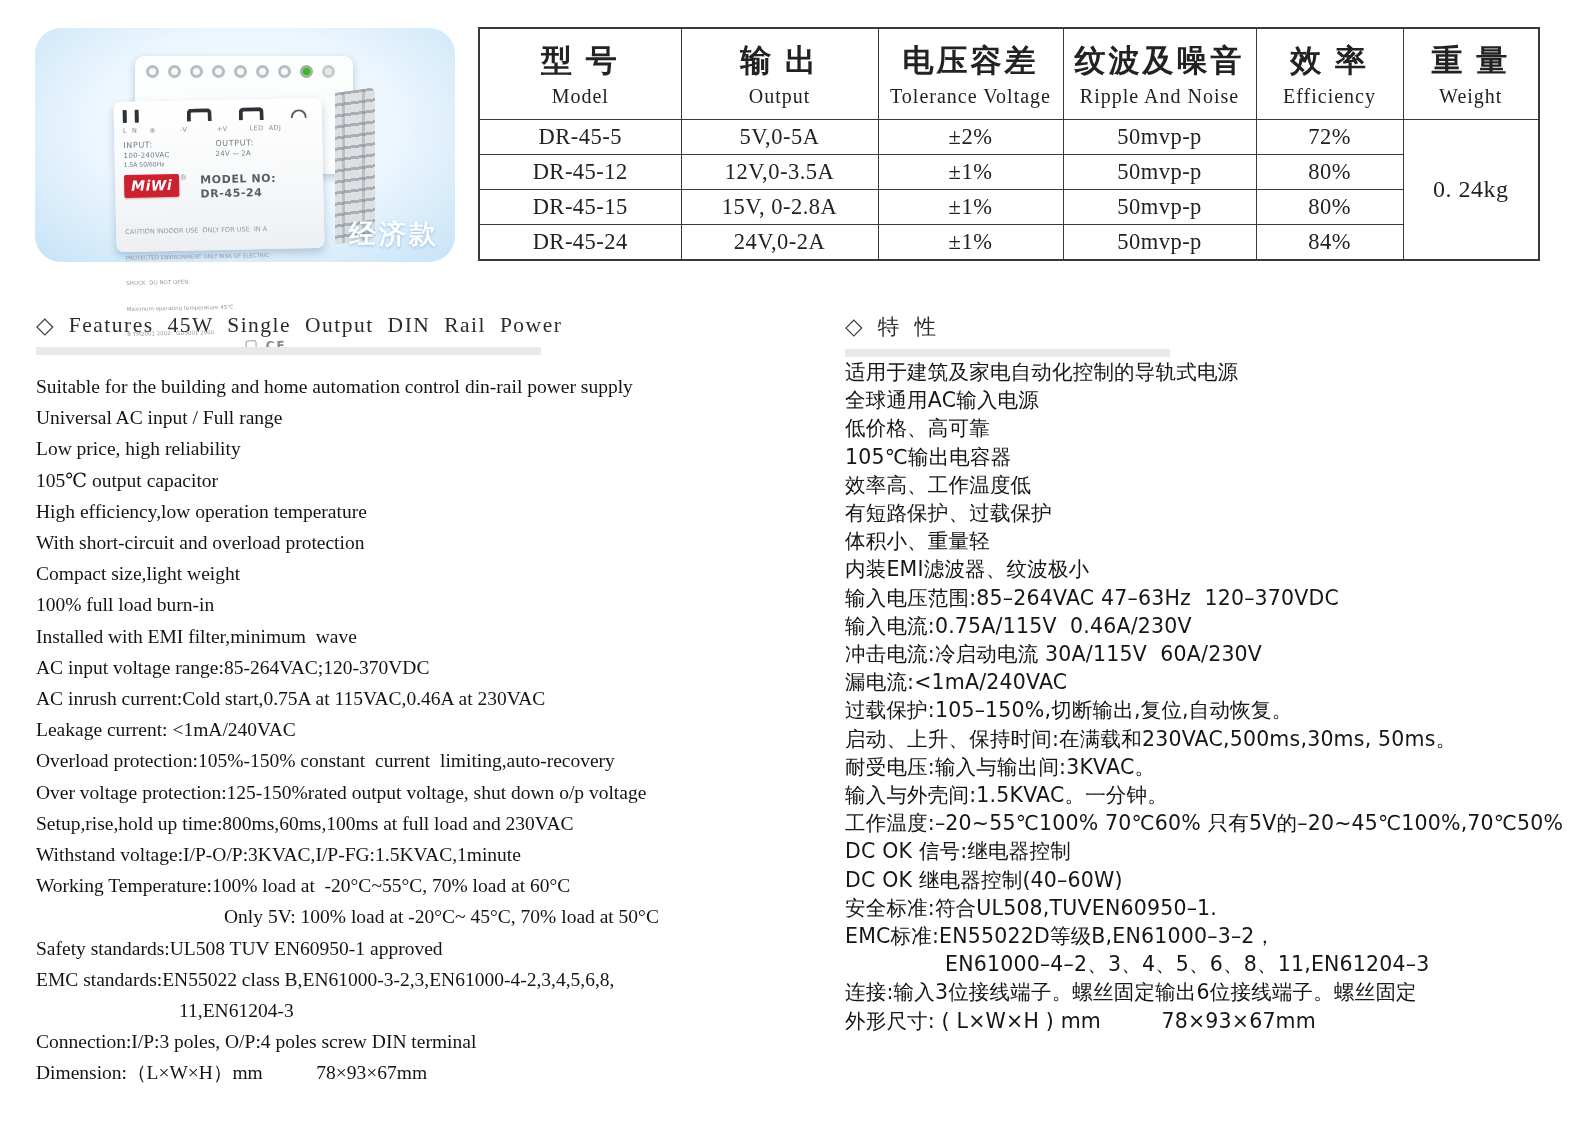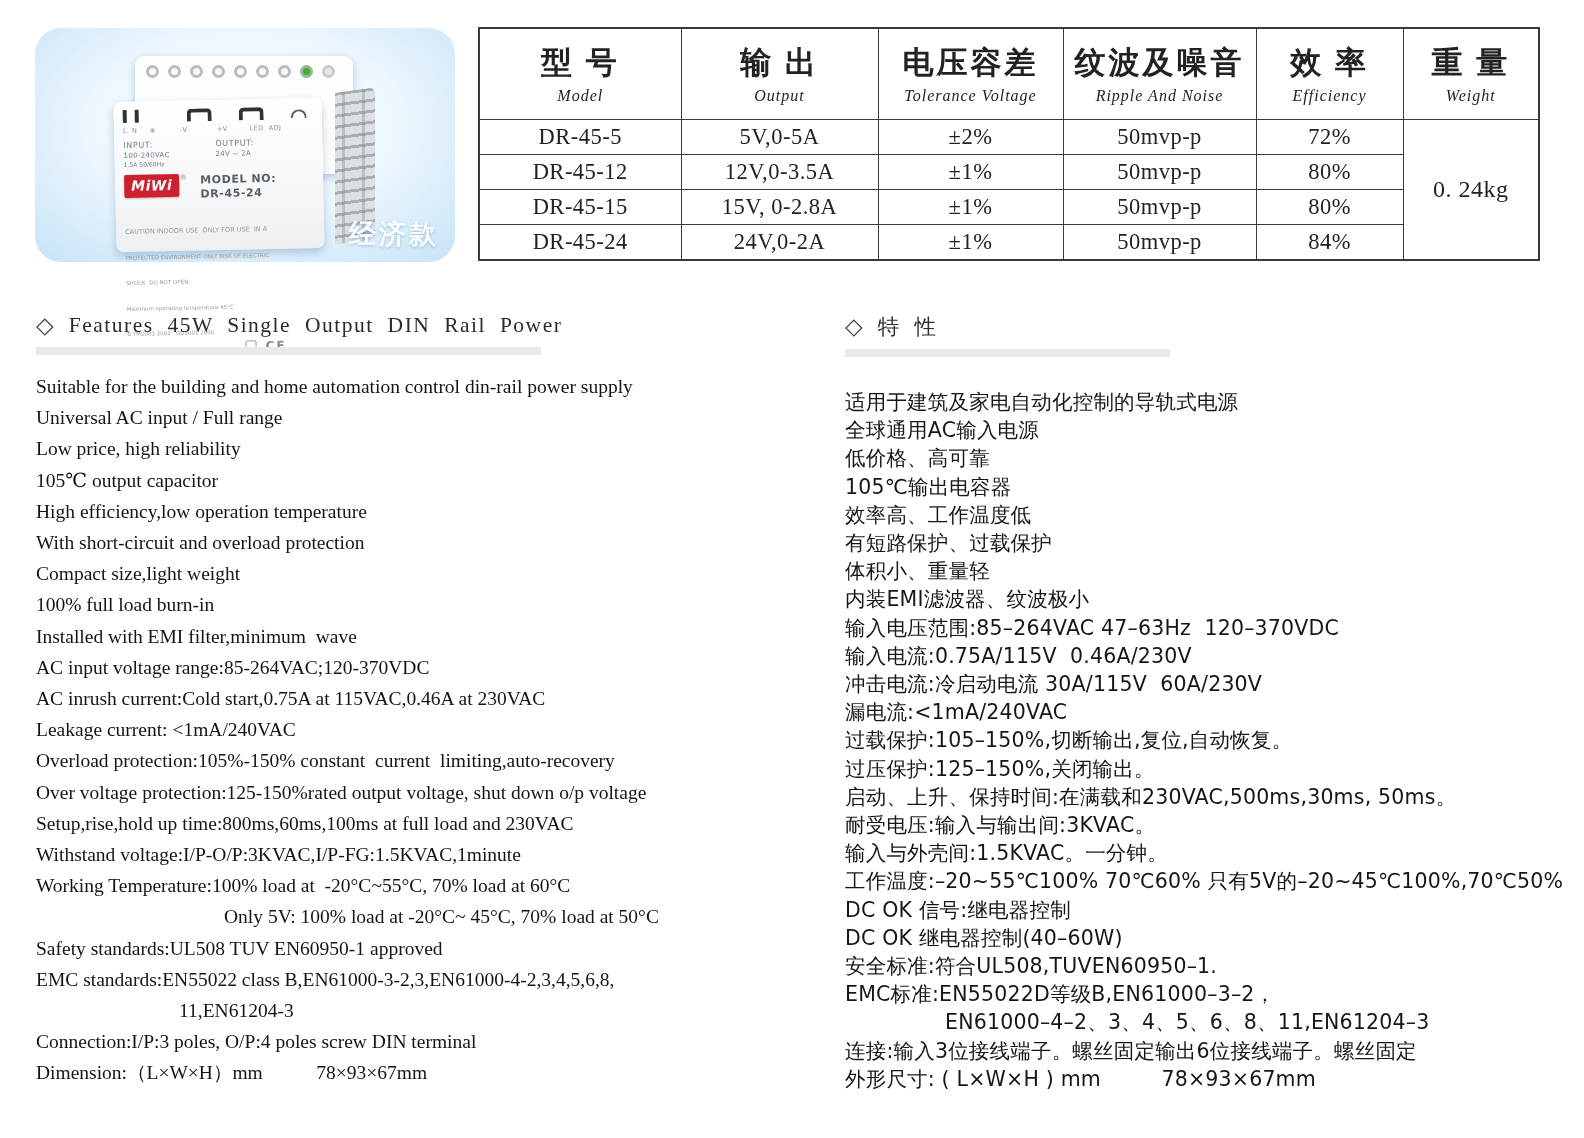--- a/index.html
+++ b/index.html
@@ -66,39 +66,39 @@
   
   .spec-table {
     position:absolute; left:478px; top:27px; width:1060px; height:234px;
     border-collapse:collapse; table-layout:fixed; text-align:center; color:#222222;
     border:2.5px solid #3a3a3a;
   }
   .spec-table th, .spec-table td { border:1.6px solid #3a3a3a; padding:0; font-weight:normal; }
   .spec-table thead tr { height:91px; }
   .spec-table tbody tr { height:35px; }
   .h-zh { font-size:31px; letter-spacing:3px; font-weight:600; }
-  .h-en { font-size:16px; margin-top:3px; letter-spacing:1px;font-style:italic; }
+  .h-en { font-size:20px; margin-top:3px; letter-spacing:1px; }
   .spec-table td { font-size:22.5px; letter-spacing:.5px; }
   td.weight-cell { font-size:24px; }
 
   
   .sec-header { display:flex; align-items:center; gap:15px; color:#2b2b2b; }
   .diamond { font-size:23px; color:#3f3f3f; }
   .sec-title { font-size:21.5px; letter-spacing:1.5px; word-spacing:7px; }
   .sec-bar { height:8px; background:#e8e9e9; margin-top:8px; }
   .features-en { position:absolute; left:36px; top:312px; width:770px; }
   .features-en .sec-bar { width:505px; }
   .features-en .flist { margin-top:16px; }
   .fline { font-size:19.5px; line-height:31.2px; white-space:pre; color:#141414; }
   .ind-only5v { padding-left:188px; }
   .ind-emc-en { padding-left:143px; }
 
   .features-zh { position:absolute; left:845px; top:312px; width:710px; }
   .features-zh .sec-bar { width:325px; }
-  .features-zh .flist { margin-top:31px; }
+  .features-zh .flist { margin-top:1px; }
   .zh-line {
     font-family:"DejaVu Sans","Liberation Sans",sans-serif;
     font-size:20.5px; line-height:28.2px; white-space:pre; color:#161616; font-weight:500; letter-spacing:.2px;
   }
   .ind-emc-zh { padding-left:100px; }
 </style>
 </head>
 <body>
 
 <div class="page">
@@ -279,21 +279,20 @@
       <div class="zh-line">105℃输出电容器</div>
       <div class="zh-line">效率高、工作温度低</div>
       <div class="zh-line">有短路保护、过载保护</div>
       <div class="zh-line">体积小、重量轻</div>
       <div class="zh-line">内装EMI滤波器、纹波极小</div>
       <div class="zh-line">输入电压范围:85–264VAC 47–63Hz  120–370VDC</div>
       <div class="zh-line">输入电流:0.75A/115V  0.46A/230V</div>
       <div class="zh-line">冲击电流:冷启动电流 30A/115V  60A/230V</div>
       <div class="zh-line">漏电流:&lt;1mA/240VAC</div>
       <div class="zh-line">过载保护:105–150%,切断输出,复位,自动恢复。</div>
-      <div class="zh-line">过压保护:125–150%,关闭输出。</div>
       <div class="zh-line">启动、上升、保持时间:在满载和230VAC,500ms,30ms, 50ms。</div>
       <div class="zh-line">耐受电压:输入与输出间:3KVAC。</div>
       <div class="zh-line">输入与外壳间:1.5KVAC。一分钟。</div>
       <div class="zh-line">工作温度:–20~55℃100% 70℃60% 只有5V的–20~45℃100%,70℃50%</div>
       <div class="zh-line">DC OK 信号:继电器控制</div>
       <div class="zh-line">DC OK 继电器控制(40–60W)</div>
       <div class="zh-line">安全标准:符合UL508,TUVEN60950–1.</div>
       <div class="zh-line">EMC标准:EN55022D等级B,EN61000–3–2，</div>
       <div class="zh-line ind-emc-zh">EN61000–4–2、3、4、5、6、8、11,EN61204–3</div>
       <div class="zh-line">连接:输入3位接线端子。螺丝固定输出6位接线端子。螺丝固定</div>

